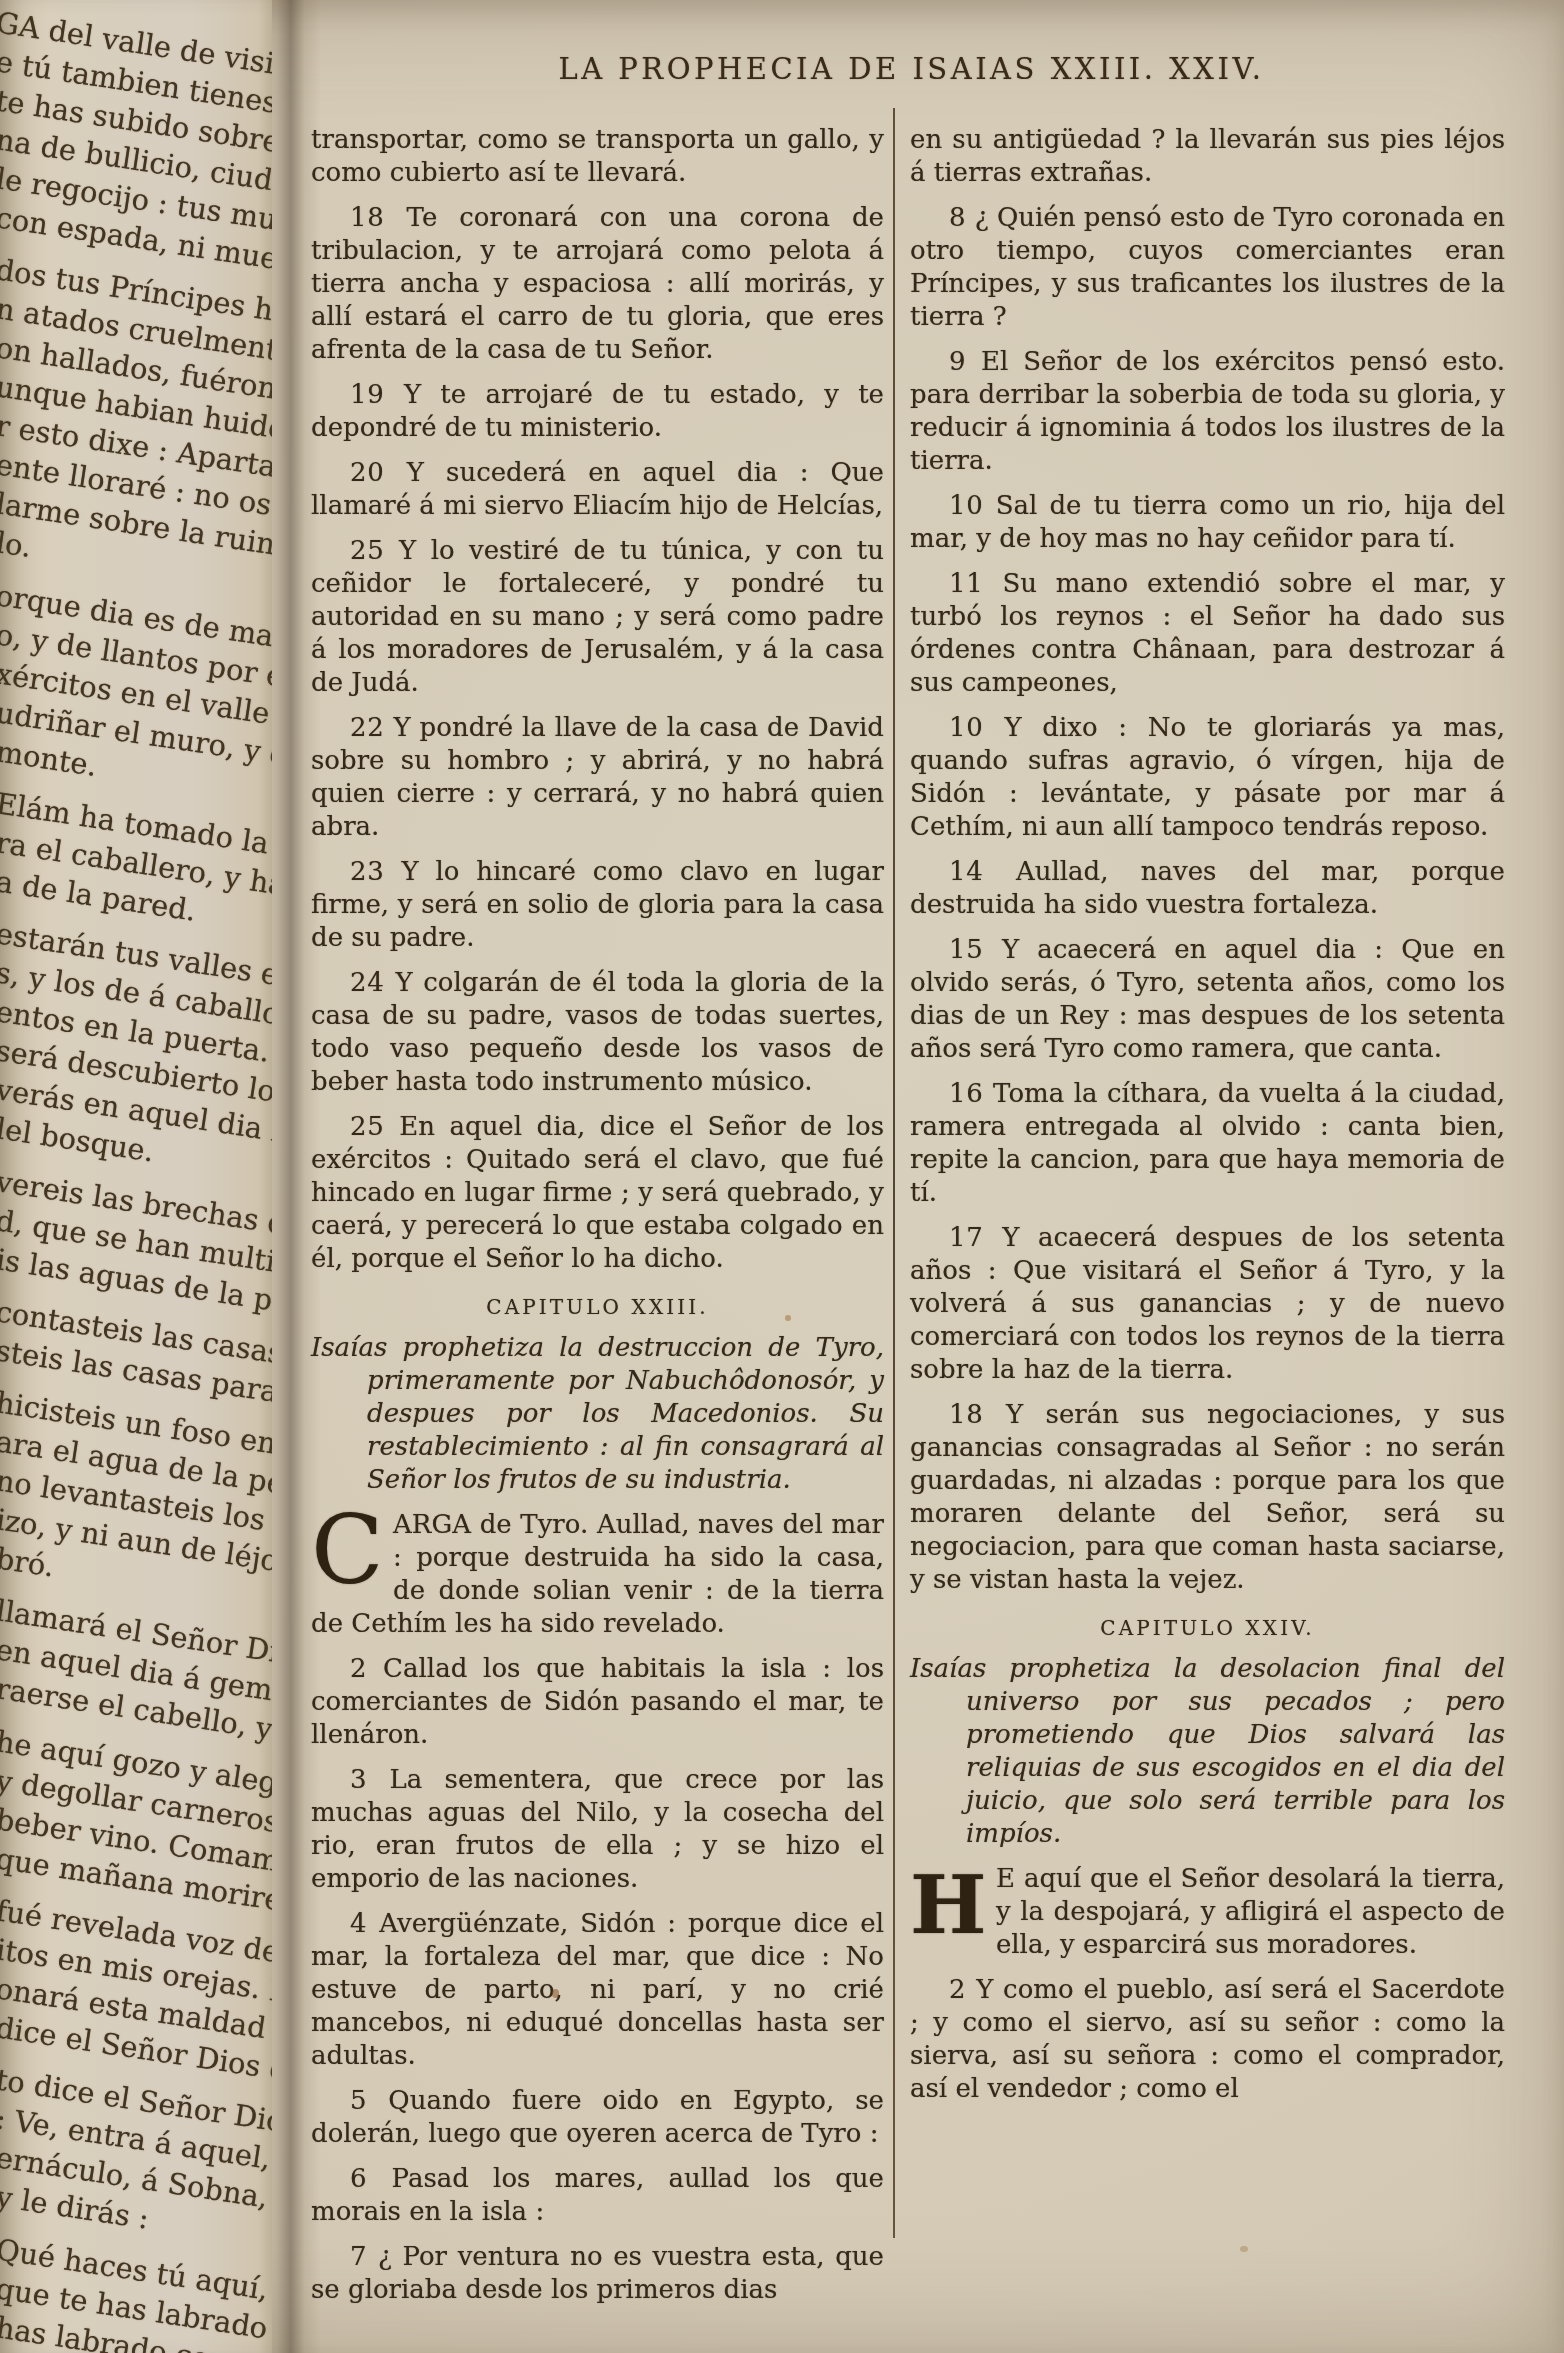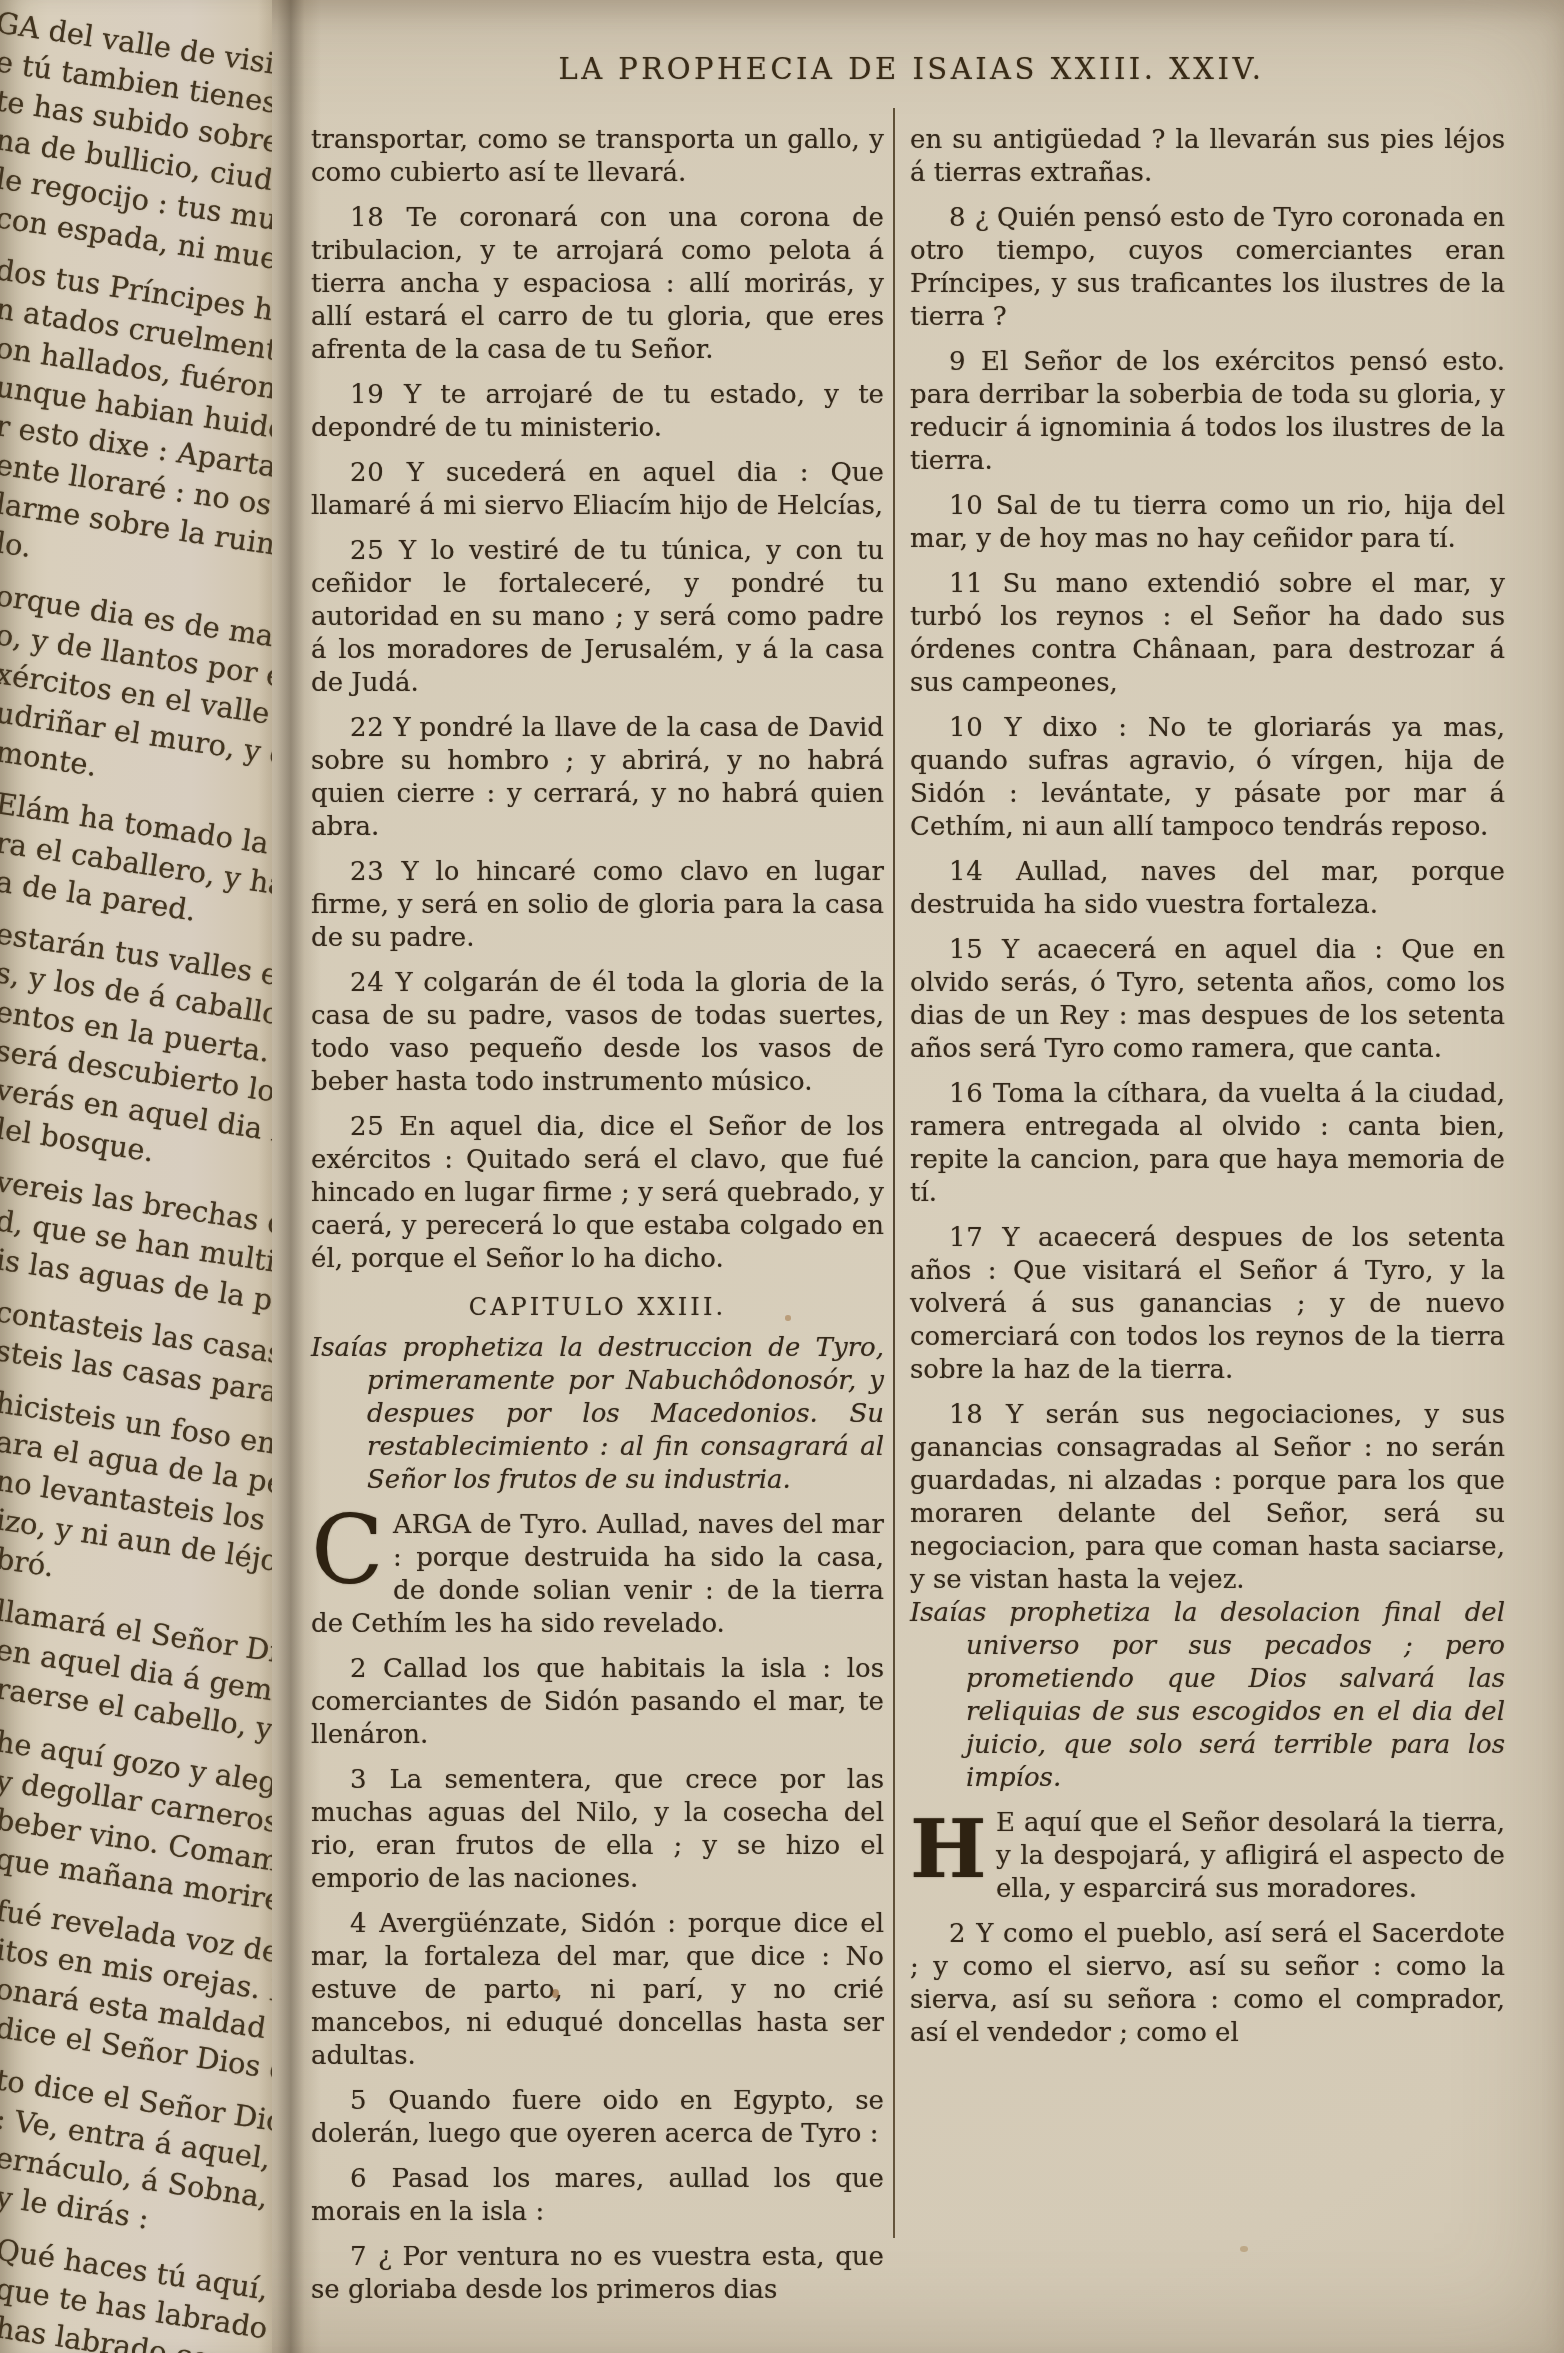--- a/index.html
+++ b/index.html
@@ -52,21 +52,21 @@
     color:#34281a;text-shadow:0 0 1.1px rgba(52,40,26,.48);
   }
   .col-left{left:311px;width:573px;}
   .col-right{left:910px;width:595px;}
   .col p{margin:0;padding:0;}
   p.verse{text-indent:39px;margin-top:12px;}
   p.plain{text-indent:0;}
   .vnum{letter-spacing:0.8px;}
   p.chapter-heading{
     text-align:center;text-indent:0;
-    font-size:24px;letter-spacing:3.1px;
+    font-size:20px;letter-spacing:3.1px;
     margin:15.6px 0 7.8px 0;
   }
   p.chapter-summary{
     font-style:italic;text-indent:-56px;padding-left:56px;margin:0 0 3.1px 0;
   }
   p.dropcap-par{text-indent:0;}
   .dropcap{
     float:left;font-size:95px;line-height:74px;
     padding:4.7px 9.4px 0 0;color:#2e2212;
     text-shadow:0 0 1.6px rgba(46,34,18,.55);
@@ -201,20 +201,21 @@
       <p class="verse"><span class="vnum">8</span> ¿ Quién pensó esto de Tyro coronada en otro tiempo, cuyos comerciantes eran Príncipes, y sus traficantes los ilustres de la tierra ?</p>
       <p class="verse"><span class="vnum">9</span> El Señor de los exércitos pensó esto. para derribar la soberbia de toda su gloria, y reducir á ignominia á todos los ilustres de la tierra.</p>
       <p class="verse"><span class="vnum">10</span> Sal de tu tierra como un rio, hija del mar, y de hoy mas no hay ceñidor para tí.</p>
       <p class="verse"><span class="vnum">11</span> Su mano extendió sobre el mar, y turbó los reynos : el Señor ha dado sus órdenes contra Chânaan, para destrozar á sus campeones,</p>
       <p class="verse"><span class="vnum">10</span> Y dixo : No te gloriarás ya mas, quando sufras agravio, ó vírgen, hija de Sidón : levántate, y pásate por mar á Cethím, ni aun allí tampoco tendrás reposo.</p>
       <p class="verse"><span class="vnum">14</span> Aullad, naves del mar, porque destruida ha sido vuestra fortaleza.</p>
       <p class="verse"><span class="vnum">15</span> Y acaecerá en aquel dia : Que en olvido serás, ó Tyro, setenta años, como los dias de un Rey : mas despues de los setenta años será Tyro como ramera, que canta.</p>
       <p class="verse"><span class="vnum">16</span> Toma la cíthara, da vuelta á la ciudad, ramera entregada al olvido : canta bien, repite la cancion, para que haya memoria de tí.</p>
       <p class="verse"><span class="vnum">17</span> Y acaecerá despues de los setenta años : Que visitará el Señor á Tyro, y la volverá á sus ganancias ; y de nuevo comerciará con todos los reynos de la tierra sobre la haz de la tierra.</p>
       <p class="verse"><span class="vnum">18</span> Y serán sus negociaciones, y sus ganancias consagradas al Señor : no serán guardadas, ni alzadas : porque para los que moraren delante del Señor, será su negociacion, para que coman hasta saciarse, y se vistan hasta la vejez.</p>
+      <p class="chapter-heading">CAPITULO XXIV.</p>
       <p class="chapter-summary">Isaías prophetiza la desolacion final del universo por sus pecados ; pero prometiendo que Dios salvará las reliquias de sus escogidos en el dia del juicio, que solo será terrible para los impíos.</p>
       <p class="verse dropcap-par"><span class="dropcap heavy">H</span>E aquí que el Señor desolará la tierra, y la despojará, y afligirá el aspecto de ella, y esparcirá sus moradores.</p>
       <p class="verse"><span class="vnum">2</span> Y como el pueblo, así será el Sacerdote ; y como el siervo, así su señor : como la sierva, así su señora : como el comprador, así el vendedor ; como el</p>
     </div>
 
   <div class="speck s1"></div>
   <div class="speck s2"></div>
   <div class="speck s3"></div>
 </div>
 

